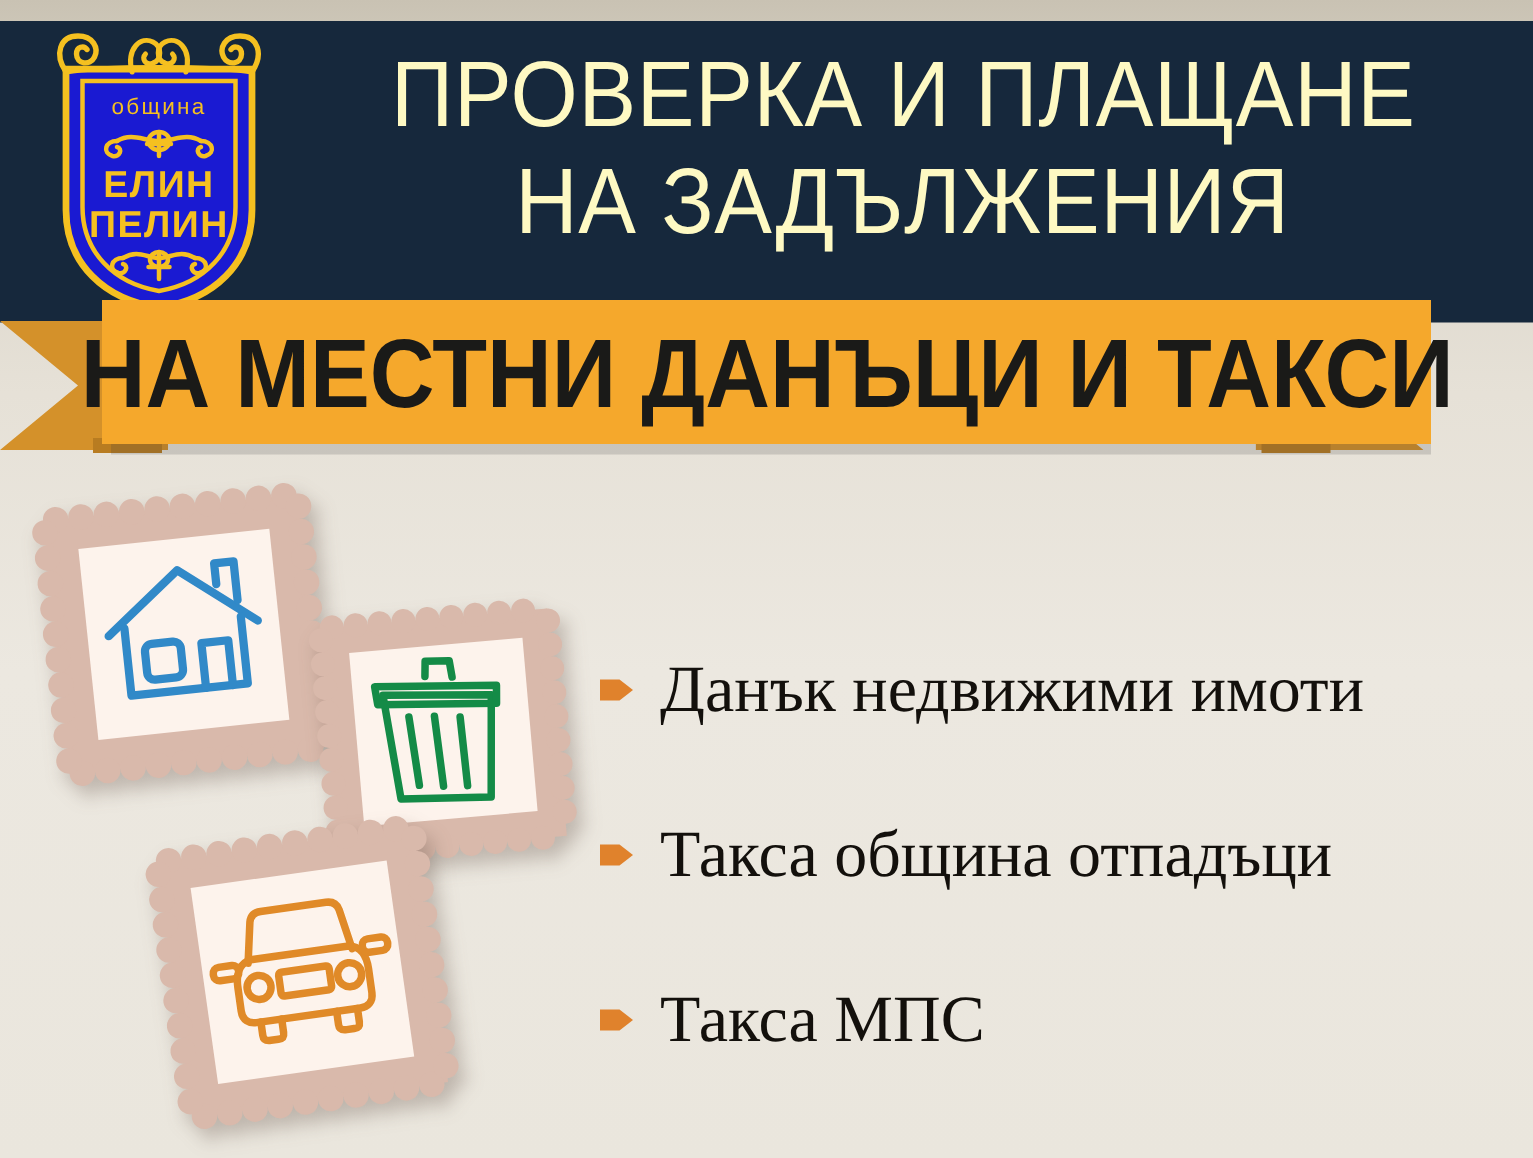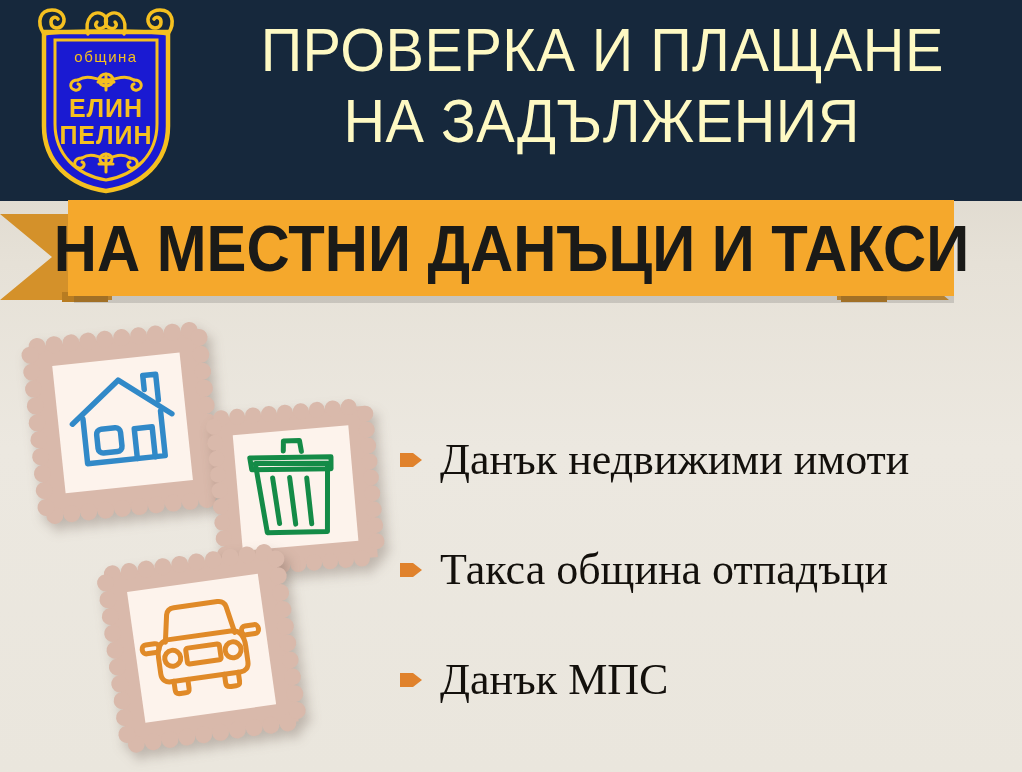--- a/index.html
+++ b/index.html
@@ -10,21 +10,21 @@
   }
   #poster {
     position:relative;
     width:1022px; height:772px;
     background:linear-gradient(to bottom, #c9c2b3 0%, #d8d2c6 10%, #e6e1d7 34%, #ece8e0 58%, #eae6dd 100%);
     overflow:hidden;
   }
 
   
   .header {
-    position:absolute; left:0; top:0; width:1022px; height:201px;
+    position:absolute; left:0; top:14px; width:1022px; height:201px;
     background:#16283c;
     z-index:5;
   }
   .crest { position:absolute; left:26px; top:4px; width:160px; height:193px; }
   .crest svg { display:block; width:160px; height:193px; }
 
   .header-title {
     position:absolute; left:190px; top:20px; width:824px; height:165px;
     display:flex; flex-direction:column; align-items:center; justify-content:flex-start;
     color:#fef9c3;
@@ -354,18 +354,18 @@
       </span>
       <span class="item-label">Такса община отпадъци</span>
     </div>
 
     <div class="list-item">
       <span class="bullet">
         <svg width="26" height="26" viewBox="0 0 26 26" xmlns="http://www.w3.org/2000/svg">
           <path d="M2,6 L15,6 L24,13 L15,20 L2,20 Z" fill="#e0822c"></path>
         </svg>
       </span>
-      <span class="item-label">Данък МПС</span>
+      <span class="item-label">Такса МПС</span>
     </div>
 
   </div>
 
 </div>
 
 </body></html>

